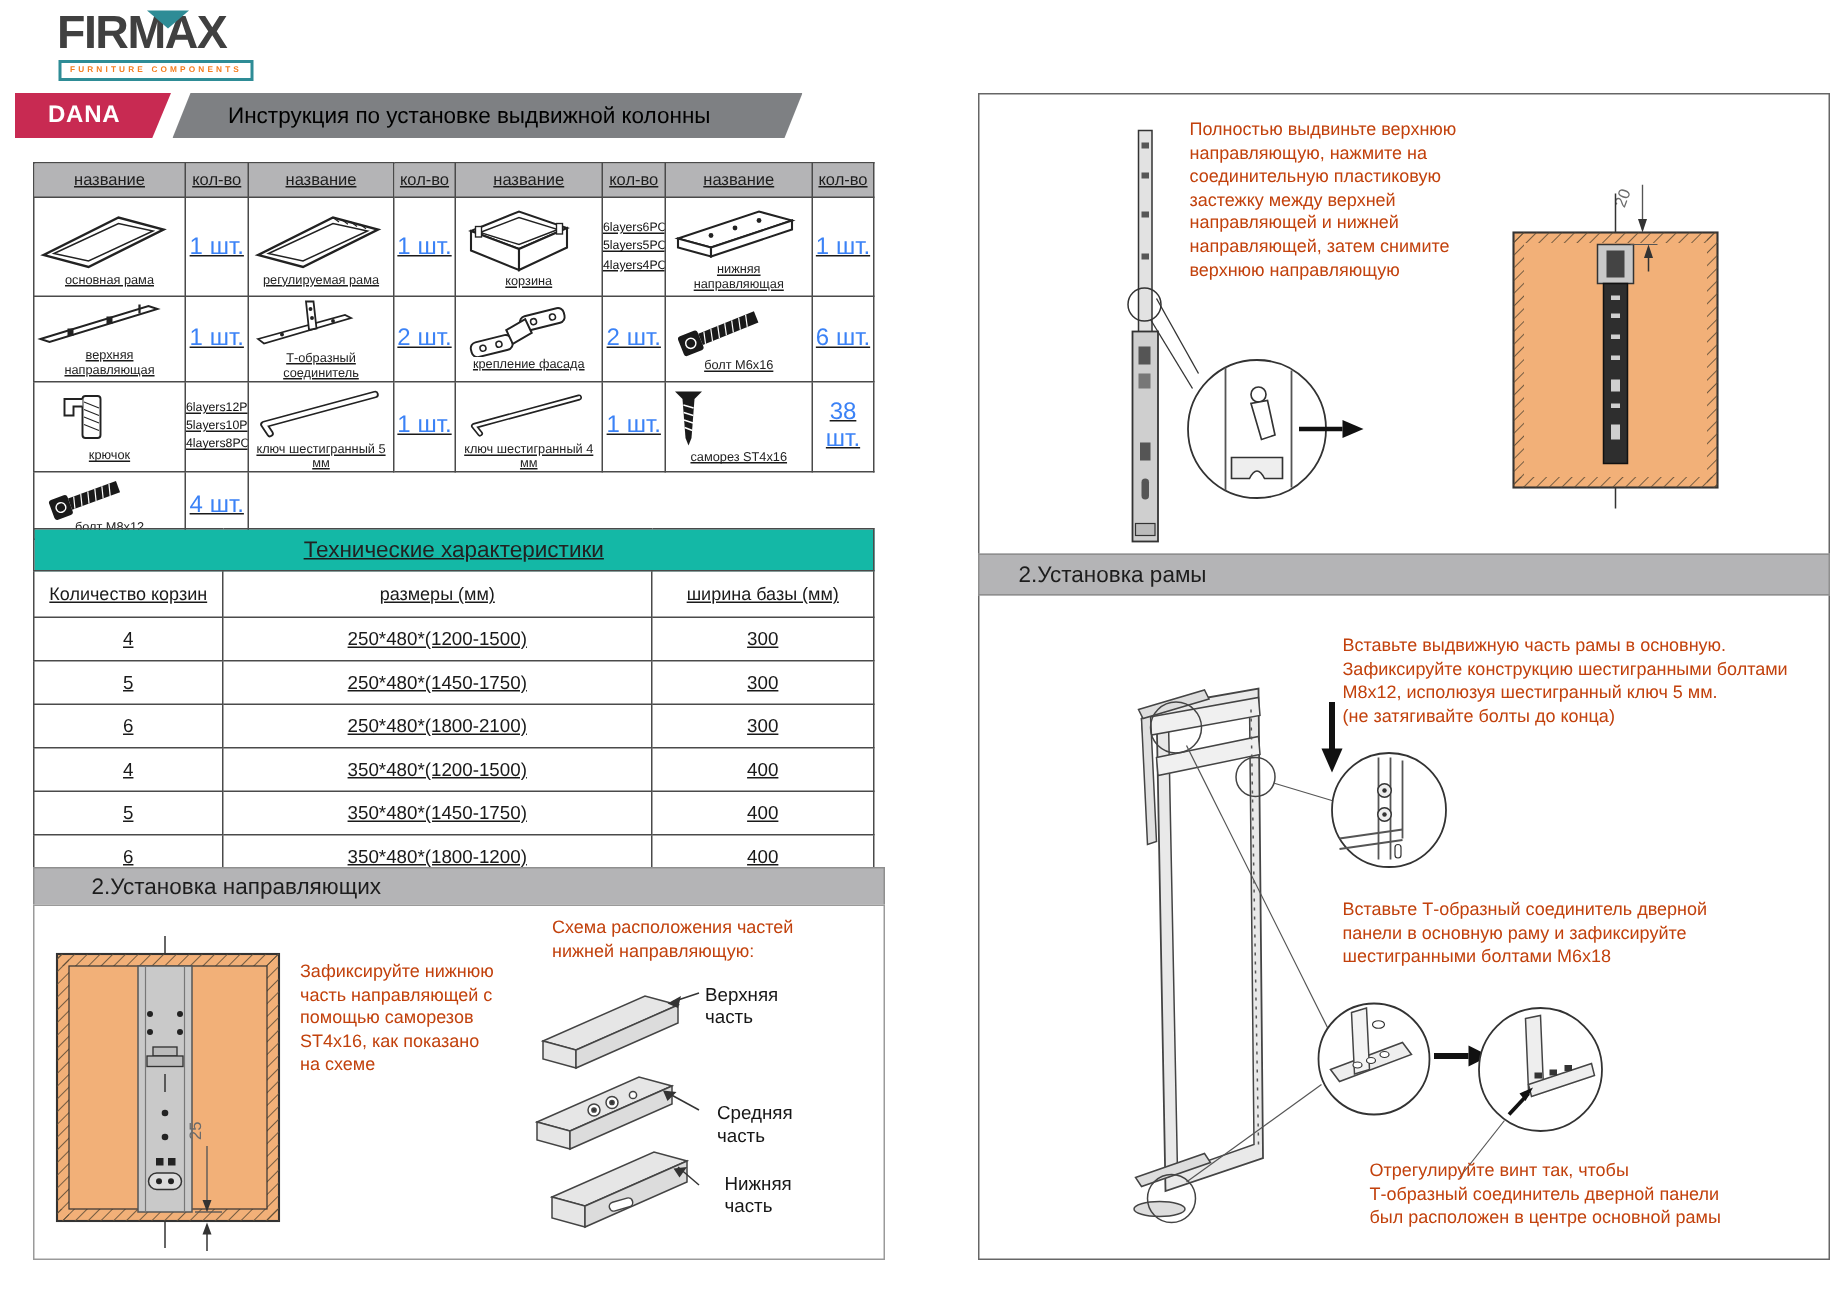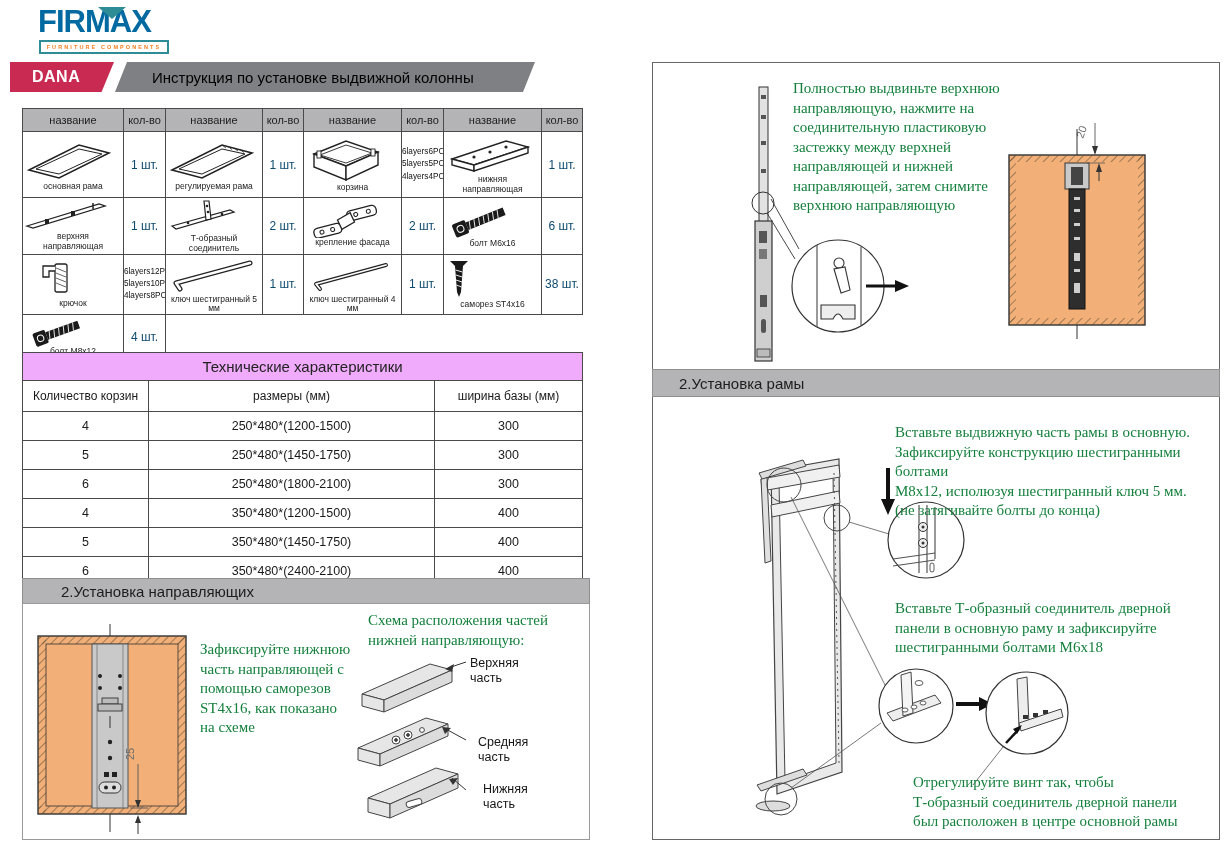--- a/index.html
+++ b/index.html
@@ -3,62 +3,62 @@
 <meta charset="utf-8">
 <style>
   html,body{margin:0;padding:0;background:#fff;}
   .page{position:relative;width:1232px;height:859px;background:#fff;overflow:hidden;
         font-family:"Liberation Sans",sans-serif;color:#1a1a1a;}
   .abs{position:absolute;}
   .pre{white-space:pre-line;}
 
   
   .logo{left:38px;top:6px;width:150px;height:52px;}
-  .brand{font-size:31px;font-weight:800;letter-spacing:-1px;color:#0369a1;line-height:1;}
+  .brand{font-size:31px;font-weight:800;letter-spacing:-1px;color:#404040;line-height:1;}
   .tri{left:60px;top:1px;width:0;height:0;border-left:14px solid transparent;
        border-right:14px solid transparent;border-top:12px solid #2e8c96;}
   .tagline{left:1px;top:34px;width:126px;border:2px solid #2e8c96;color:#f57e20;
            font-size:5.5px;letter-spacing:2.1px;text-align:center;padding:2px 0;font-weight:700;}
 
   
   .ribbon-red{left:10px;top:62px;width:104px;height:30px;background:#c82a52;
       clip-path:polygon(0 0,100% 0,88% 100%,0 100%);display:flex;align-items:center;}
   .ribbon-red span{color:#fff;font-weight:800;font-size:16px;letter-spacing:.5px;padding-left:22px;}
   .ribbon-gray{left:114px;top:62px;width:421px;height:30px;background:#7e8083;
       clip-path:polygon(13px 0,100% 0,calc(100% - 12px) 100%,1px 100%);display:flex;align-items:center;}
   .ribbon-gray span{color:#000000;font-size:15px;padding-left:38px;}
 
   
-  table{border-collapse:collapse;table-layout:fixed;}
+  table{border-collapse:collapse;table-layout:fixed;text-decoration:underline;}
   .parts{left:22px;top:108px;width:560px;}
   .parts th,.parts td{border:1px solid #4a4a4a;padding:0;overflow:hidden;}
   .parts th{background:#b4b4b6;font-size:11px;font-weight:400;height:22px;color:#1d1d1d;}
   .pcell{text-align:center;vertical-align:middle;}
   .plabel{font-size:8.5px;line-height:1.15;color:#222;text-align:center;}
-  .qty{font-size:12px;text-align:center;color:#0c4a6e;}
+  .qty{font-size:16px;text-align:center;color:#3b82f6;}
   .layers{font-size:8.2px;line-height:1.5;text-align:left;padding-left:3px;color:#111;}
   .noborder{border:none !important;}
 
   .specs{left:22px;top:352px;width:560px;}
   .specs th,.specs td{border:1px solid #4a4a4a;font-weight:400;}
-  .specs .title{background:#f0abfc;font-size:15px;height:25px;color:#222;}
+  .specs .title{background:#14b8a6;font-size:15px;height:25px;color:#222;}
   .specs .hdr{font-size:12px;height:28px;background:#fff;}
   .specs td{font-size:12.5px;height:26px;text-align:center;}
 
   
   .secbar{background:#b4b4b6;border:1px solid #8f8f8f;display:flex;align-items:center;font-size:15px;color:#1d1d1d;}
   .bar-rails{left:22px;top:578px;width:566px;height:25px;}
   .bar-rails span{padding-left:38px;}
   .railsbox{left:22px;top:603px;width:566px;height:235px;border:1px solid #9a9a9a;background:#fff;}
 
   .rpanel{left:652px;top:62px;width:566px;height:776px;border:1.5px solid #666;background:#fff;}
   .bar-frame{left:-1px;top:306px;width:566px;height:26px;}
   .bar-frame span{padding-left:26px;}
 
-  .body-text{font-size:15px;line-height:1.3;color:#15803d;font-family:Liberation Serif, serif;}
+  .body-text{font-size:12px;line-height:1.3;color:#c2410c;}
   .lbl{font-size:12.5px;line-height:1.2;color:#161616;}
   .dim{font-size:11px;fill:#6b6b6b;}
   svg{display:block;}
 </style>
 </head>
 <body>
 
 <div class="page">
 
   <div class="abs logo">
@@ -320,21 +320,21 @@
           <td>350*480*(1200-1500)</td>
           <td>400</td>
         </tr>
     <tr>
           <td>5</td>
           <td>350*480*(1450-1750)</td>
           <td>400</td>
         </tr>
     <tr>
           <td>6</td>
-          <td>350*480*(2400-2100)</td>
+          <td>350*480*(1800-1200)</td>
           <td>400</td>
         </tr>
   </tbody>
     </table>
 
   <div class="abs secbar bar-rails">
     <span>2.Установка направляющих</span>
   </div>
   <div class="abs railsbox"></div>
 

